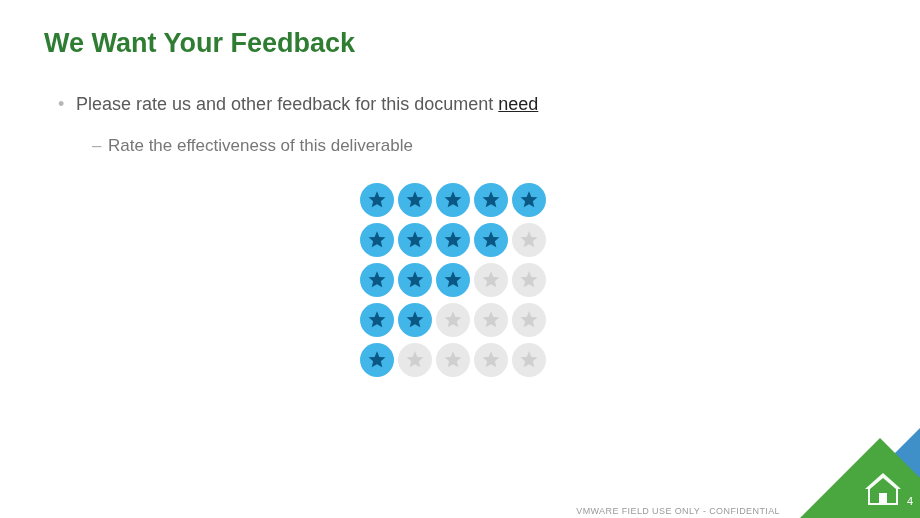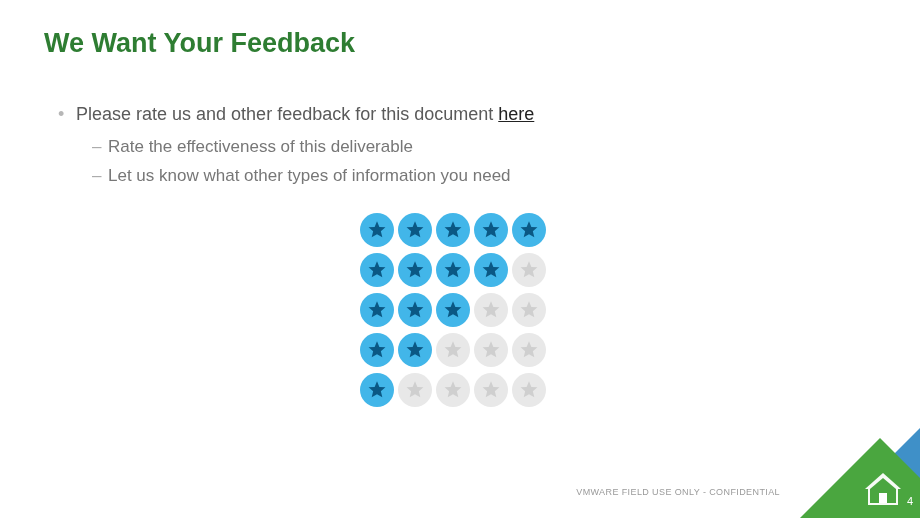--- a/index.html
+++ b/index.html
@@ -14,21 +14,21 @@
     .slide {
       width: 100%;
       height: 100%;
       position: relative;
       padding: 28px 44px 0 44px;
     }
     .title {
       color: #2e7d32;
       font-size: 27px;
       font-weight: 700;
-      margin-bottom: 42px;
+      margin-bottom: 32px;
     }
     .bullet-list {
       list-style: none;
       padding-left: 14px;
     }
     .bullet-list > li {
       color: #5a5a5a;
       font-size: 18px;
       line-height: 1.45;
       position: relative;
@@ -37,21 +37,21 @@
     .bullet-list > li::before {
       content: "•";
       position: absolute;
       left: 0;
       color: #b7b7b7;
       font-size: 18px;
     }
     .sub-list {
       list-style: none;
       padding-left: 16px;
-      margin-top: 6px;
+      margin-top: 15px;
     }
     .sub-list > li {
       color: #777;
       font-size: 17px;
       line-height: 1.7;
       position: relative;
       padding-left: 16px;
     }
     .sub-list > li::before {
       content: "–";
@@ -79,21 +79,21 @@
       border-radius: 50%;
       display: flex;
       align-items: center;
       justify-content: center;
     }
     .star-circle.active { background: #42b6e9; }
     .star-circle.inactive { background: #e8e8e8; }
     .star-svg { display: block; }
     .footer-confidential {
       position: absolute;
-      bottom: 21px;
+      bottom: 2px;
       right: 140px;
       font-size: 9px;
       letter-spacing: 0.4px;
       color: #9a9a9a;
       margin-top: 12px;
     }
     .corner-decor {
       position: absolute;
       right: 0;
       bottom: 0;
@@ -112,24 +112,23 @@
   </style>
 </head>
 <body>
 
 <div class="slide">
 
   <h1 class="title">We Want Your Feedback</h1>
 
   <ul class="bullet-list">
     <li>
-      <span>Please rate us and other feedback for this document </span><a class="link">here</a>
+      <span>Please rate us and other feedback for this document </span><a class="link">need</a>
       <ul class="sub-list">
         <li>Rate the effectiveness of this deliverable</li>
-        <li>Let us know what other types of information you need</li>
       </ul>
     </li>
   </ul>
 
   <div class="rating-block">
 
   <div class="rating-row">
         <div class="star-circle active">
           <svg viewBox="0 0 24 24" width="22" height="22" class="star-svg">
             <path d="M12 2.5l2.6 6.1 6.6.5-5 4.3 1.6 6.4L12 16.5l-5.8 3.3 1.6-6.4-5-4.3 6.6-.5z" fill="#0b5884"></path>

